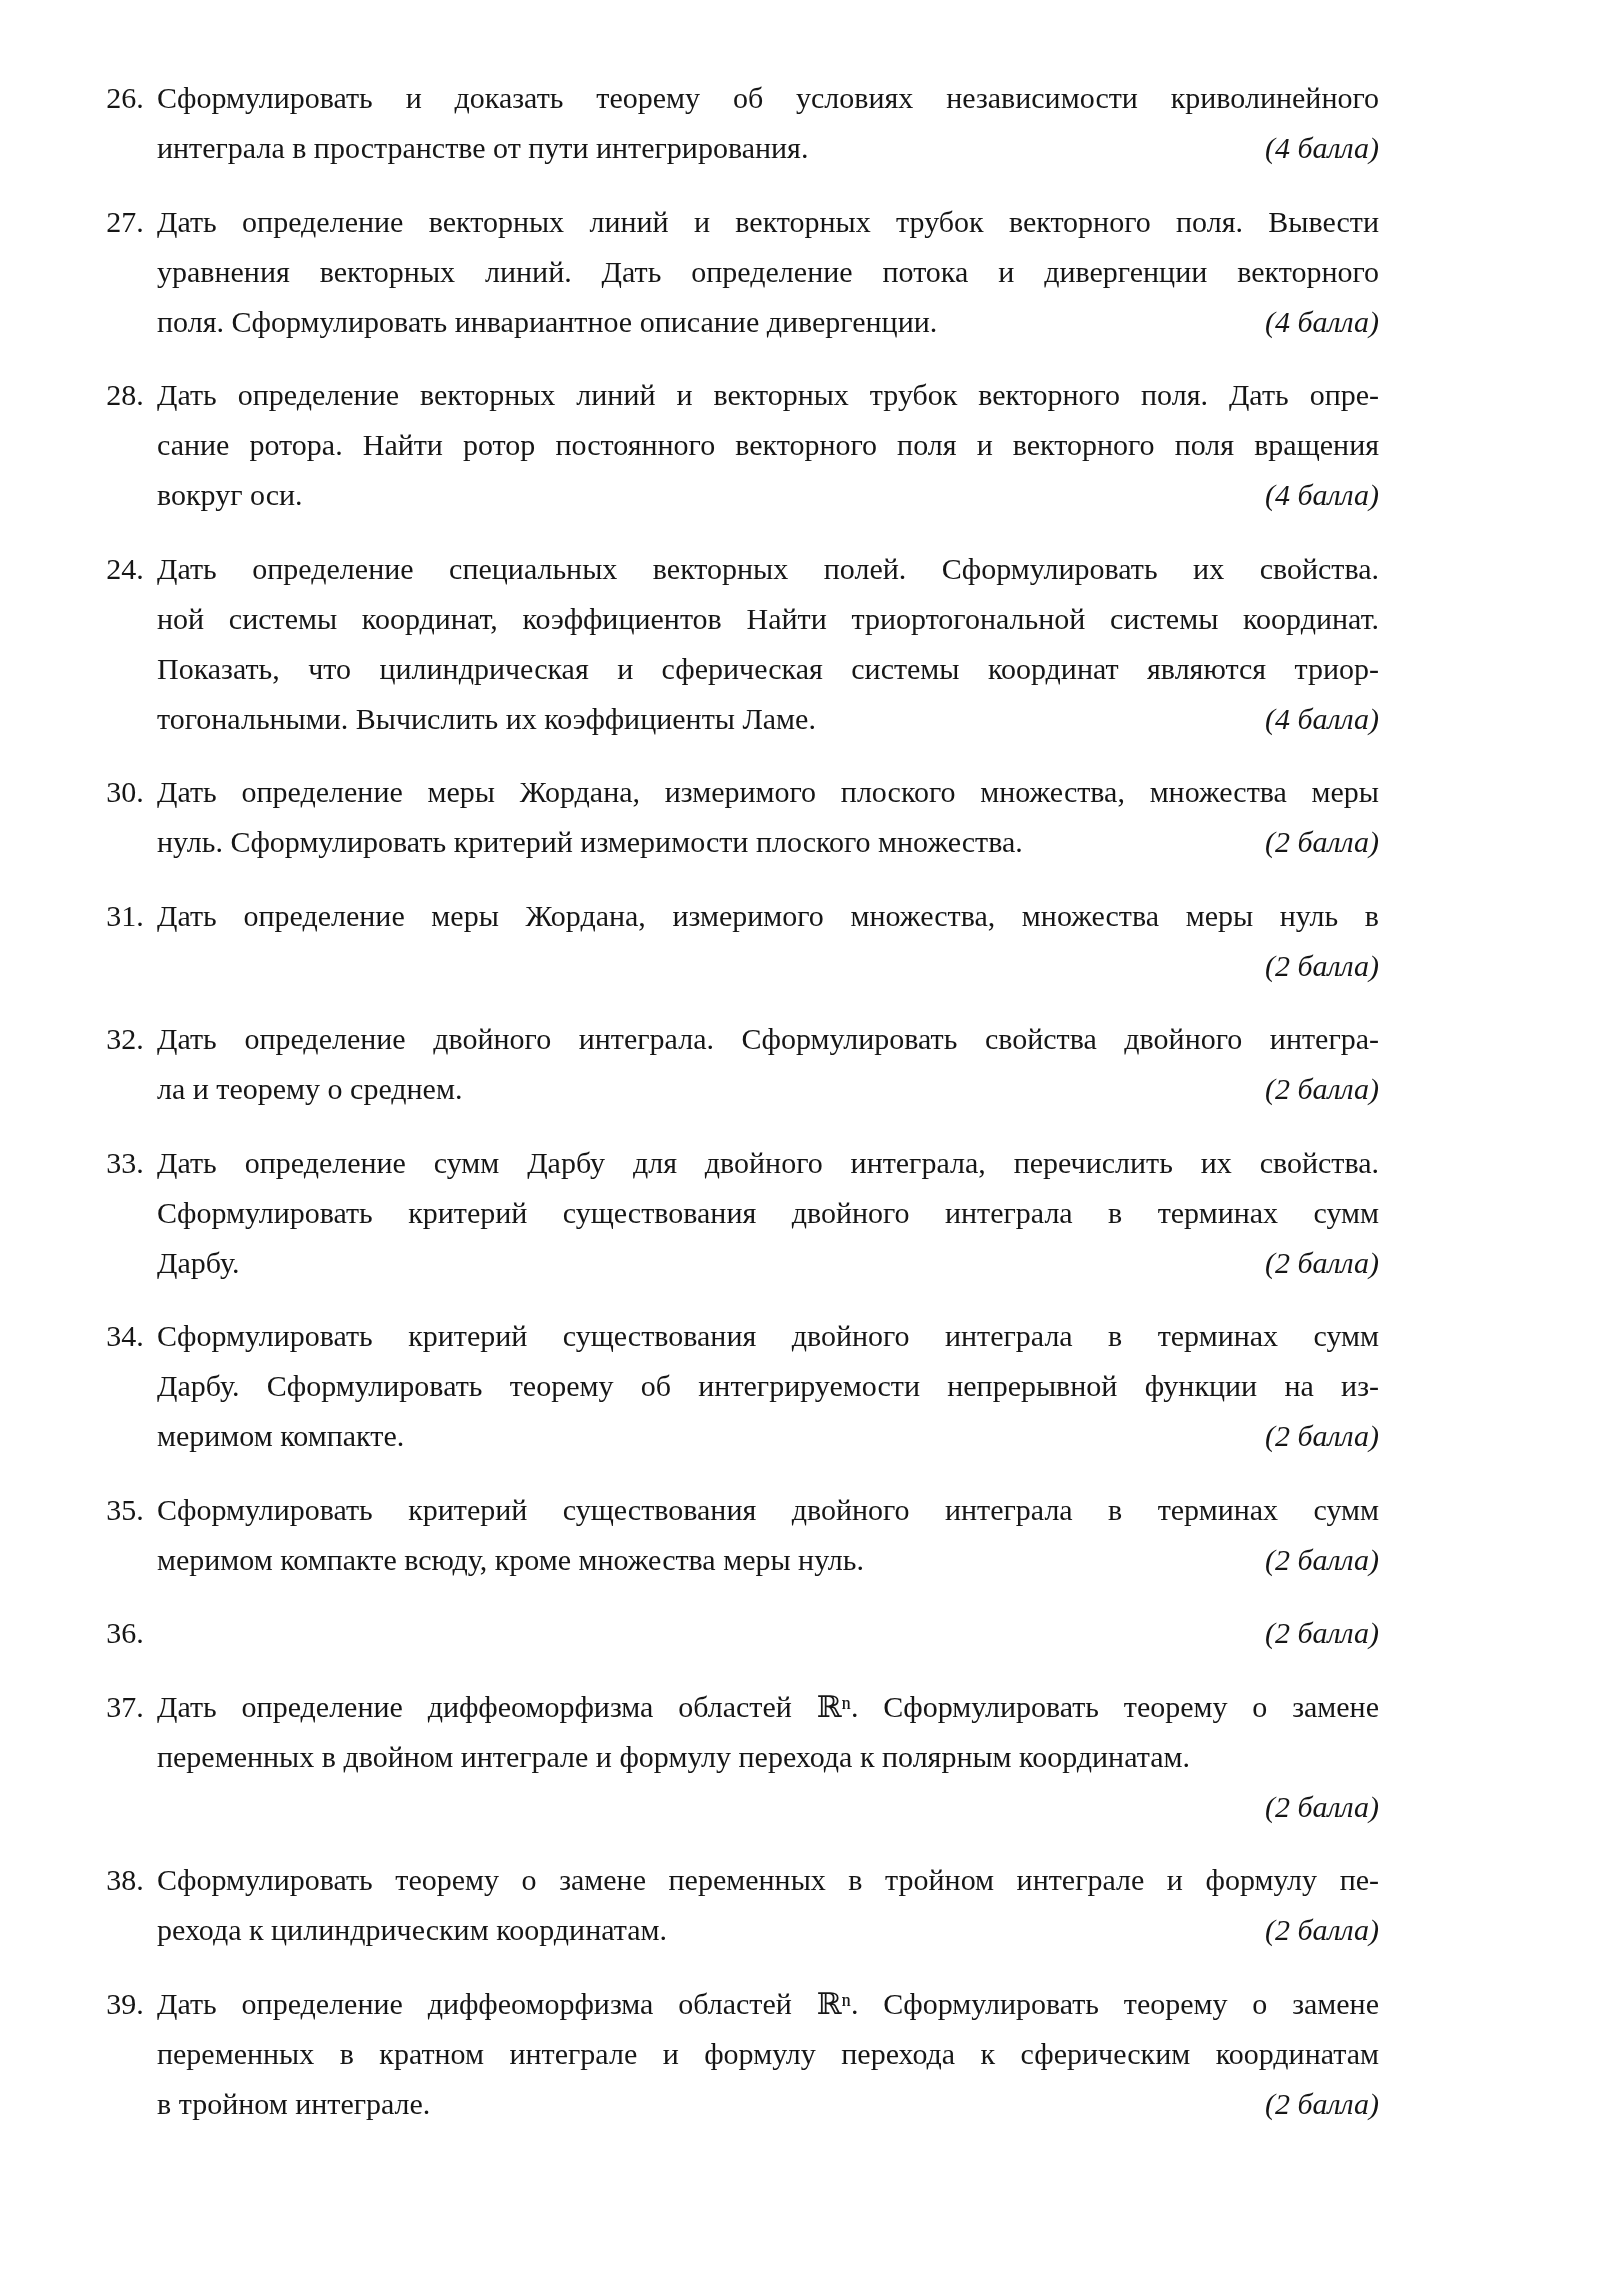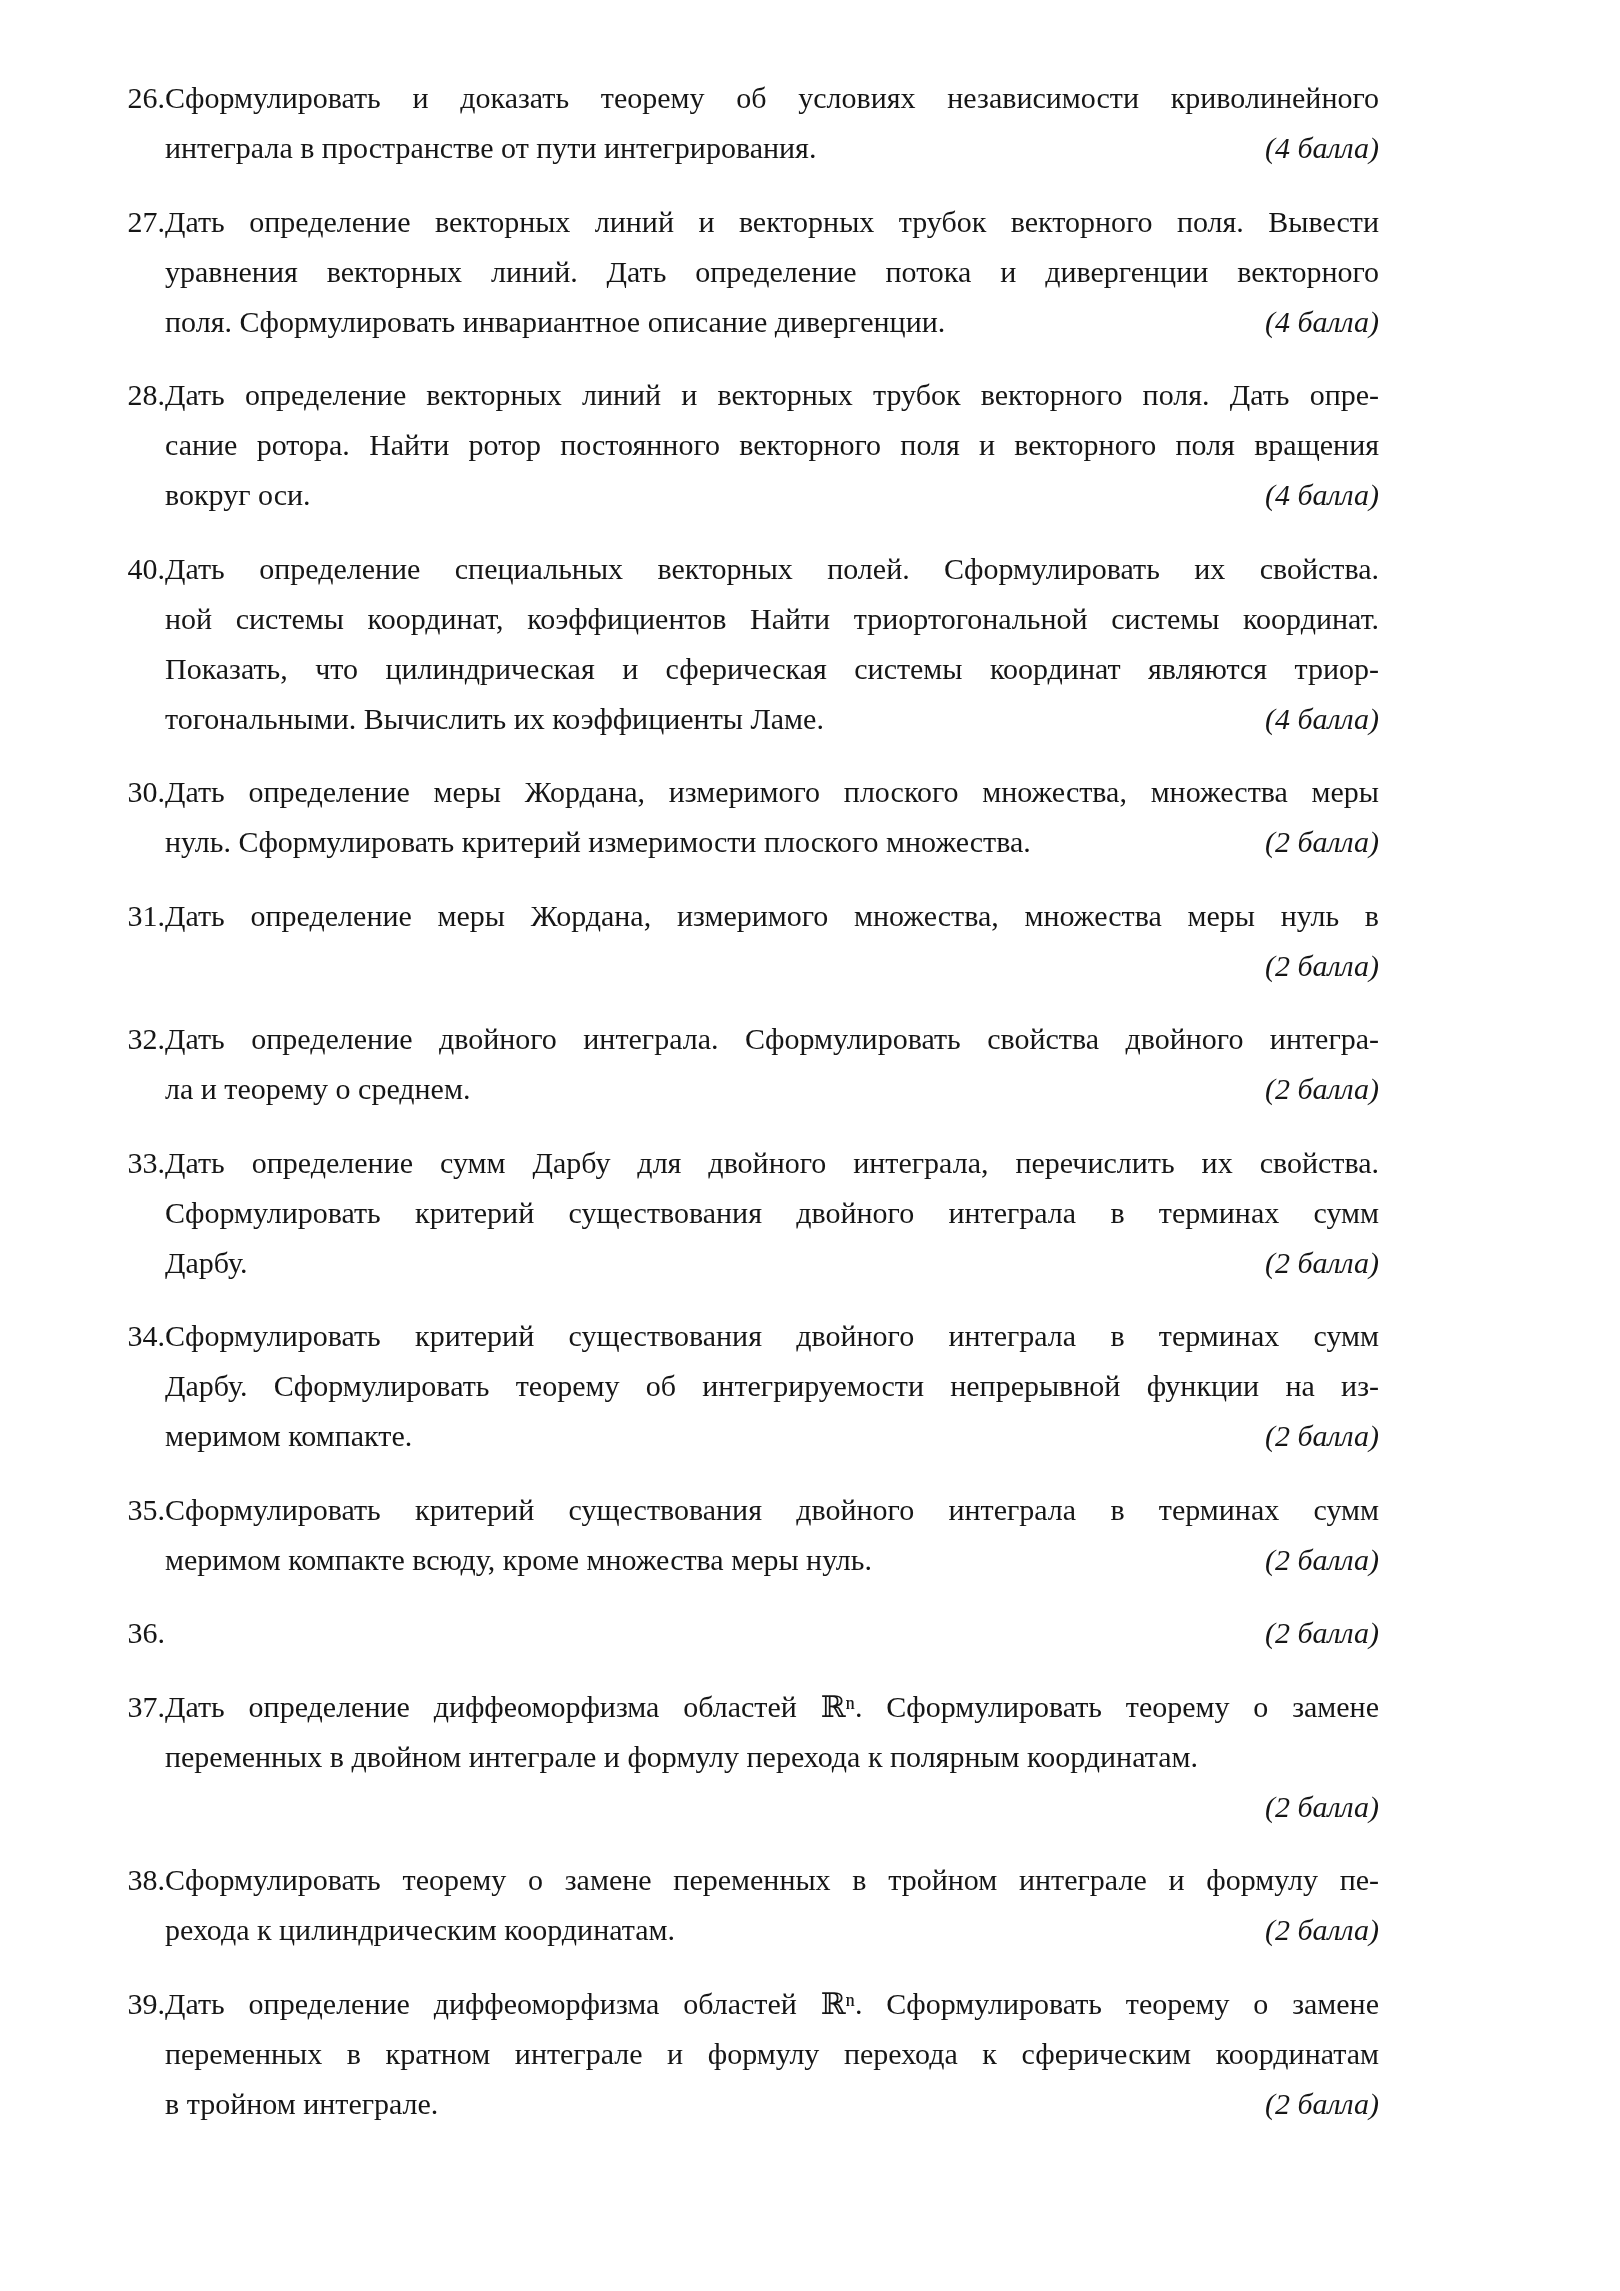--- a/index.html
+++ b/index.html
@@ -21,22 +21,21 @@
     overflow: hidden;
   }
   .item {
     display: flex;
     margin-bottom: 23.5px;
   }
   .item-number {
     width: 64px;
     flex: none;
     line-height: 50px;
-    text-align: right;
-    margin-left: 8px;
+    text-align: center;
   }
   .item-body {
     flex: 1;
     min-width: 0;
   }
   .line {
     line-height: 50px;
   }
   .line.justify {
     text-align: justify;
@@ -85,21 +84,21 @@
   <div class="item">
     <div class="item-number">28.</div>
     <div class="item-body">
           <div class="line justify"><span>Дать определение векторных линий и векторных трубок векторного поля. Дать опре-</span></div>
           <div class="line justify"><span>сание ротора. Найти ротор постоянного векторного поля и векторного поля вращения</span></div>
           <div class="line last"><span class="pts">(4 балла)</span><span>вокруг оси.</span></div>
         </div>
   </div>
 
   <div class="item">
-    <div class="item-number">40.</div>
+    <div class="item-number">24.</div>
     <div class="item-body">
           <div class="line justify"><span>Дать определение специальных векторных полей. Сформулировать их свойства.</span></div>
           <div class="line justify"><span>ной системы координат, коэффициентов Найти триортогональной системы координат.</span></div>
           <div class="line justify"><span>Показать, что цилиндрическая и сферическая системы координат являются триор-</span></div>
           <div class="line last"><span class="pts">(4 балла)</span><span>тогональными. Вычислить их коэффициенты Ламе.</span></div>
         </div>
   </div>
 
   <div class="item">
     <div class="item-number">30.</div>

